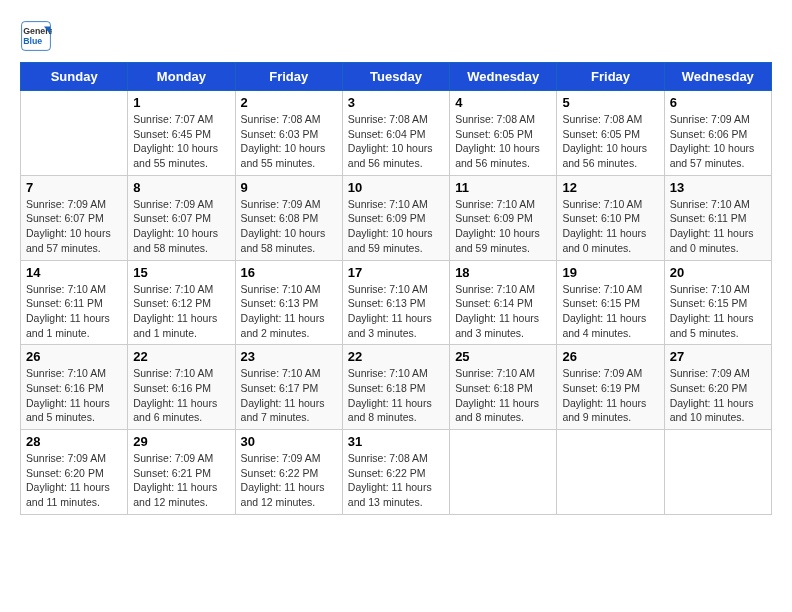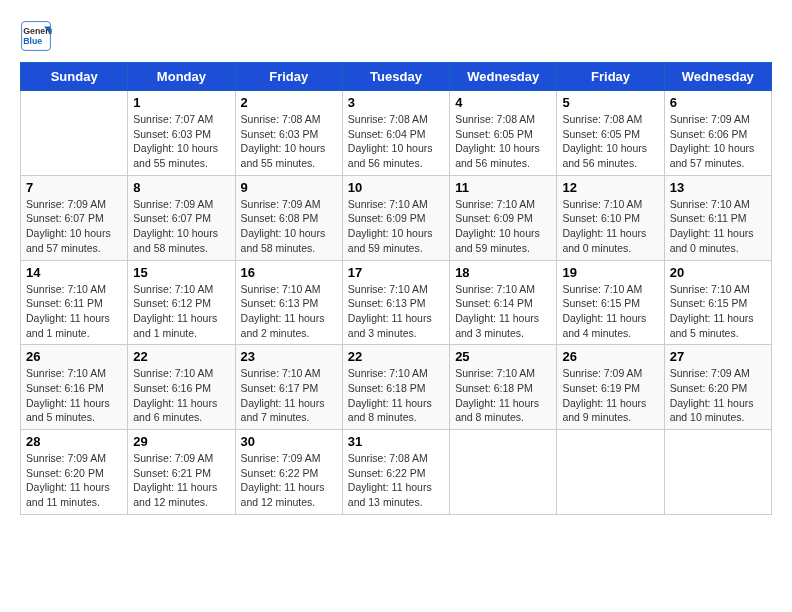--- a/index.html
+++ b/index.html
@@ -102,21 +102,21 @@
         <th>Friday</th>
         <th>Wednesday</th>
       </tr>
   </thead>
   <tbody id="calendar-body">
   <tr>
         <td></td>
         <td>
           <div class="day-num">1</div>
           <div class="day-info" style="white-space: pre-line;">Sunrise: 7:07 AM
-Sunset: 6:03 PM
+Sunset: 6:45 PM
 Daylight: 10 hours
 and 55 minutes.</div>
         </td>
         <td>
           <div class="day-num">2</div>
           <div class="day-info" style="white-space: pre-line;">Sunrise: 7:08 AM
 Sunset: 6:03 PM
 Daylight: 10 hours
 and 55 minutes.</div>
         </td>

